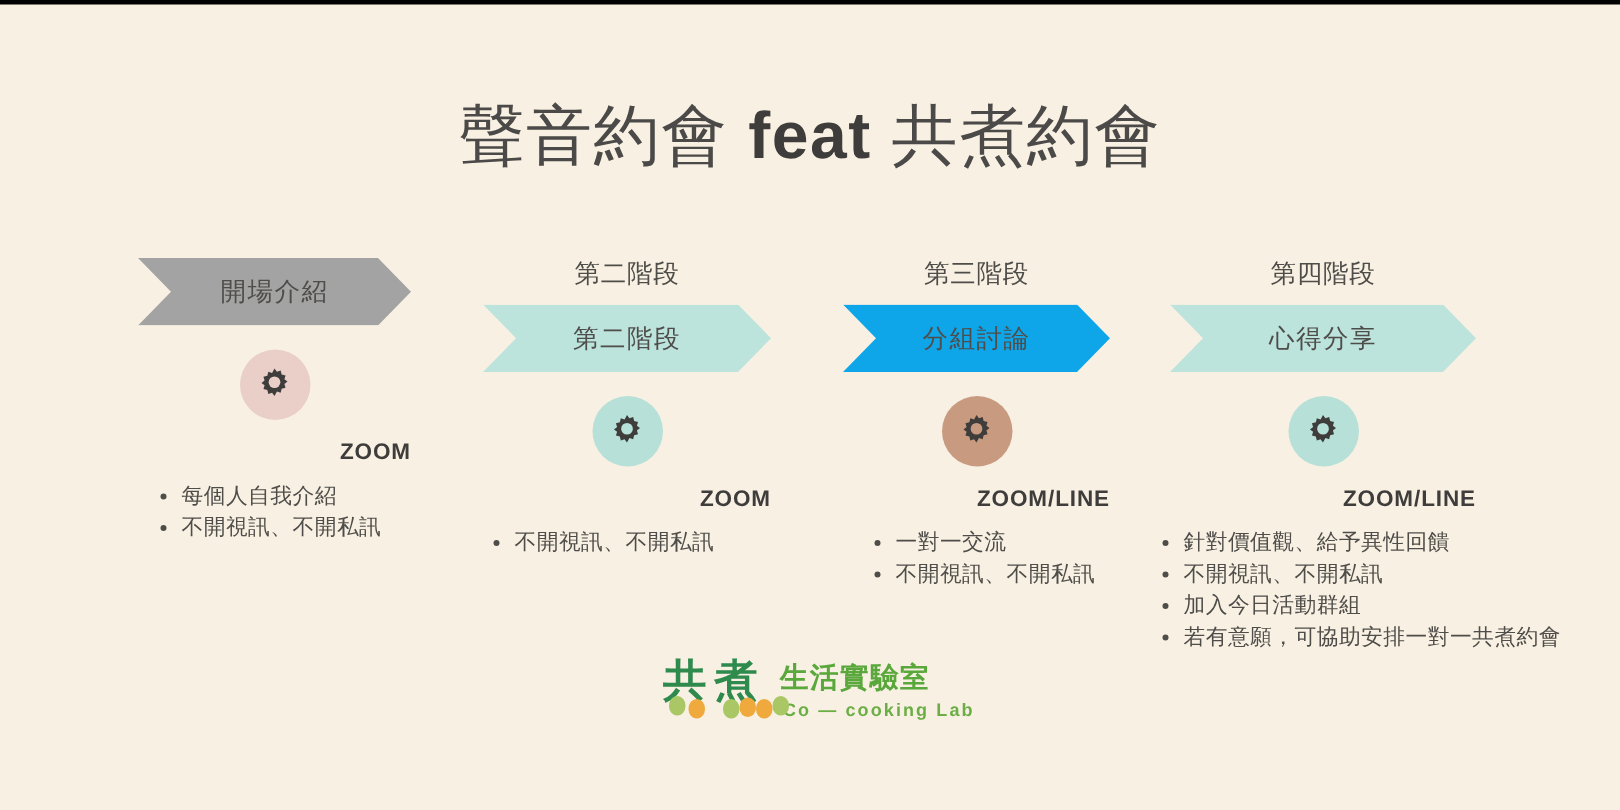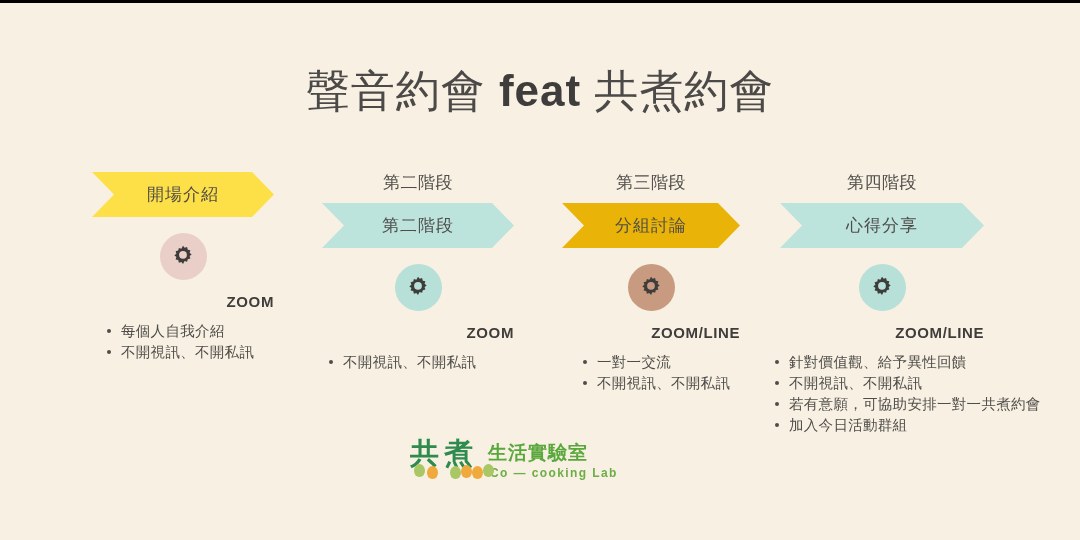--- a/index.html
+++ b/index.html
@@ -128,21 +128,21 @@
   #col-4 { left: 780px; width: 204px; }
 
   #col-1 .bullets { margin-left: 12px; }
   #col-2 .bullets { margin-left: 4px; }
   #col-3 .bullets { margin-left: 18px; }
   #col-4 .bullets { margin-left: -8px; }
 
   
   #logo {
     position: absolute;
-    left: 410px;
+    left: 442px;
     top: 437px;
     width: 190px;
     height: 56px;
   }
   #logo-cn-main {
     position: absolute;
     left: 0; top: 0;
     font-size: 29px;
     line-height: 32px;
     font-weight: 700;
@@ -181,21 +181,21 @@
 </head>
 <body>
 
 <div id="slide">
 
   <div id="top-bar"></div>
 
   <div id="page-title"><span>聲音約會 </span><span class="accent">feat</span><span> 共煮約會</span></div>
 
   <div class="stage-col" id="col-1">
-    <div class="chevron" style="background:#fde047;">開場介紹</div>
+    <div class="chevron" style="background:#a3a3a3;">開場介紹</div>
     <div class="icon-circle" style="background:#e9cfc8;">
       <span>
         <svg width="26" height="26" viewBox="0 0 24 24" fill="#3f3d3b">
           <path d="M12 1.6l1.5 1.9 2.3-.7.6 2.4 2.4.6-.7 2.3 1.9 1.5-1.9 1.5.7 2.3-2.4.6-.6 2.4-2.3-.7L12 18.4l-1.5-1.9-2.3.7-.6-2.4-2.4-.6.7-2.3L4 10.4 5.9 8.9 5.2 6.6l2.4-.6.6-2.4 2.3.7L12 1.6z"></path>
           <circle cx="12" cy="10" r="3.6" fill="#e9cfc8"></circle>
         </svg>
       </span>
     </div>
     <div class="sub-title">ZOOM</div>
     <ul class="bullets">
@@ -216,21 +216,21 @@
       </span>
     </div>
     <div class="sub-title">ZOOM</div>
     <ul class="bullets">
       <li>不開視訊、不開私訊</li>
     </ul>
   </div>
 
   <div class="stage-col" id="col-3">
     <div class="stage-label">第三階段</div>
-    <div class="chevron" style="background:#eab308;">分組討論</div>
+    <div class="chevron" style="background:#0ea5e9;">分組討論</div>
     <div class="icon-circle" style="background:#c89b81;">
       <span>
         <svg width="26" height="26" viewBox="0 0 24 24" fill="#3f3d3b">
           <path d="M12 1.6l1.5 1.9 2.3-.7.6 2.4 2.4.6-.7 2.3 1.9 1.5-1.9 1.5.7 2.3-2.4.6-.6 2.4-2.3-.7L12 18.4l-1.5-1.9-2.3.7-.6-2.4-2.4-.6.7-2.3L4 10.4 5.9 8.9 5.2 6.6l2.4-.6.6-2.4 2.3.7L12 1.6z"></path>
           <circle cx="12" cy="10" r="3.6" fill="#c89b81"></circle>
         </svg>
       </span>
     </div>
     <div class="sub-title">ZOOM/LINE</div>
     <ul class="bullets">
@@ -247,22 +247,22 @@
         <svg width="26" height="26" viewBox="0 0 24 24" fill="#3f3d3b">
           <path d="M12 1.6l1.5 1.9 2.3-.7.6 2.4 2.4.6-.7 2.3 1.9 1.5-1.9 1.5.7 2.3-2.4.6-.6 2.4-2.3-.7L12 18.4l-1.5-1.9-2.3.7-.6-2.4-2.4-.6.7-2.3L4 10.4 5.9 8.9 5.2 6.6l2.4-.6.6-2.4 2.3.7L12 1.6z"></path>
           <circle cx="12" cy="10" r="3.6" fill="#b7e0d8"></circle>
         </svg>
       </span>
     </div>
     <div class="sub-title">ZOOM/LINE</div>
     <ul class="bullets">
       <li>針對價值觀、給予異性回饋</li>
       <li>不開視訊、不開私訊</li>
+      <li>加入今日活動群組</li>
       <li>若有意願，可協助安排一對一共煮約會</li>
-      <li>加入今日活動群組</li>
     </ul>
   </div>
 
   <div id="logo">
     <div id="logo-cn-main">共煮</div>
     <div id="logo-cn-sub">生活實驗室</div>
     <div id="logo-en">Co — cooking Lab</div>
     <span class="bean" style="left:4px;  top:27px; background:#a9c765;"></span>
     <span class="bean" style="left:17px; top:29px; background:#f0a93c;"></span>
     <span class="bean" style="left:40px; top:29px; background:#a9c765;"></span>

